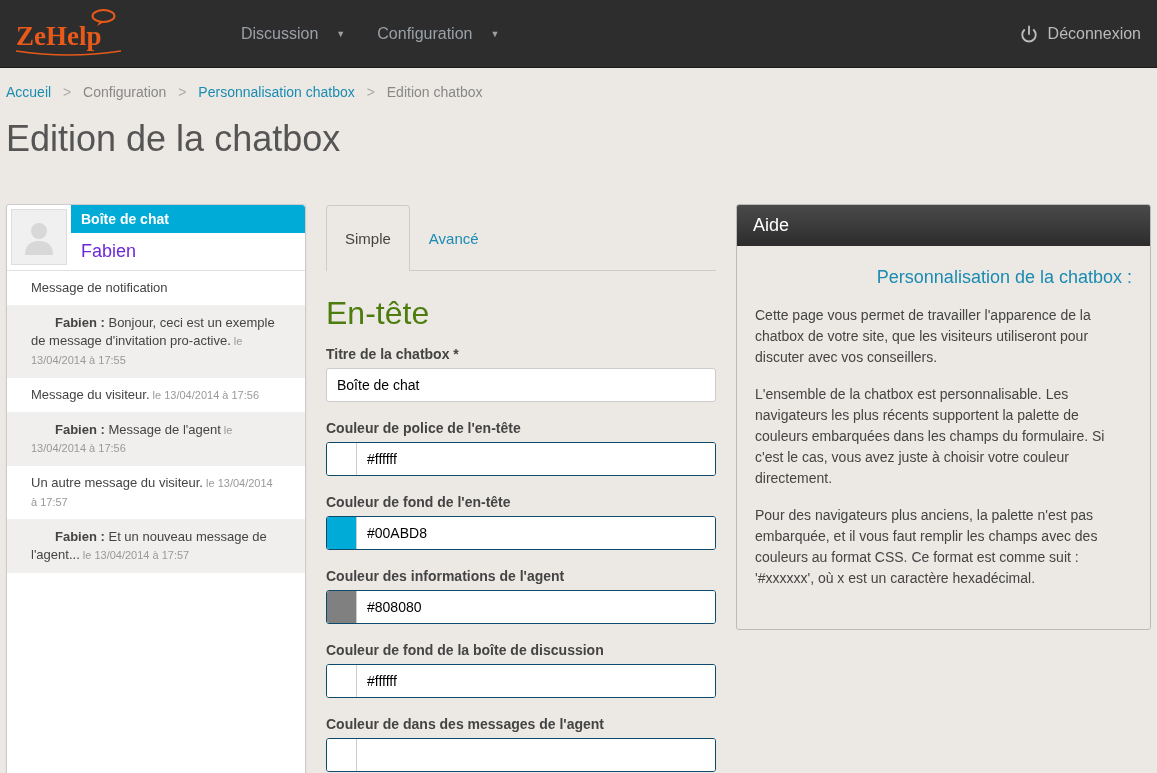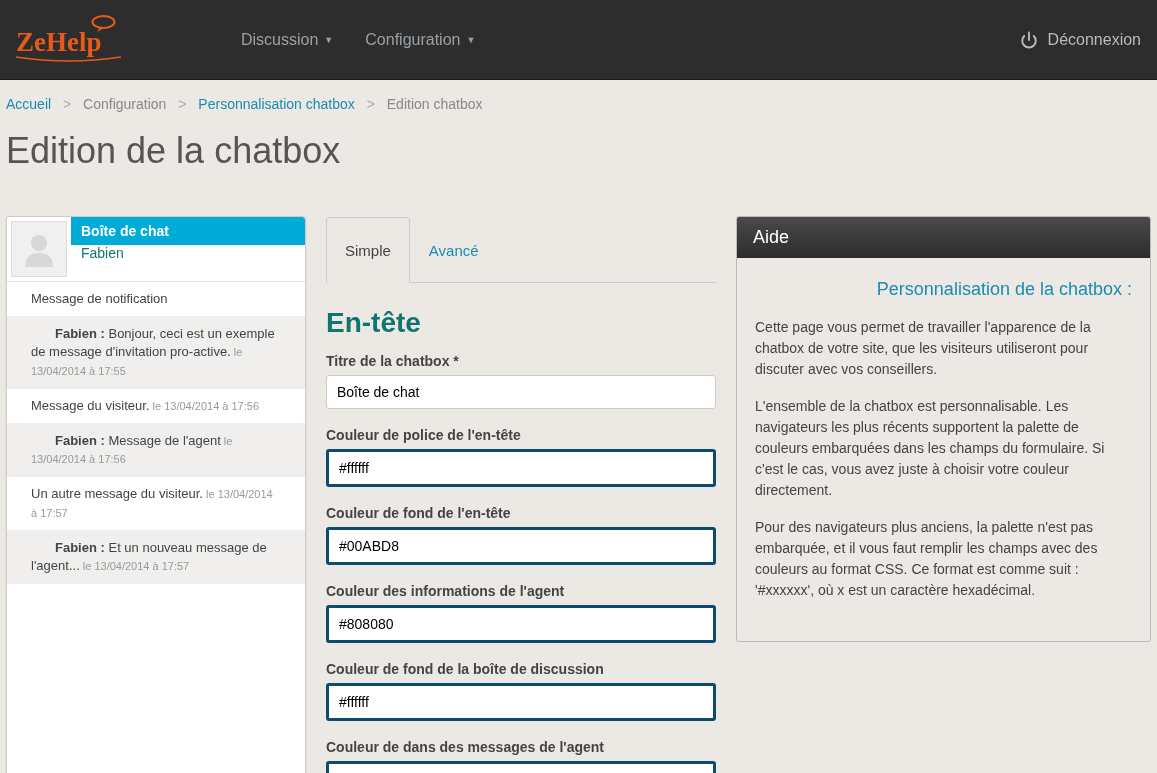--- a/index.html
+++ b/index.html
@@ -1,24 +1,24 @@
 <!DOCTYPE html>
 <html><head>
 <meta charset="utf-8">
 <style>
 * { box-sizing: border-box; margin: 0; padding: 0; }
 body { font-family: -apple-system, "Helvetica Neue", Arial, sans-serif; background: #ece9e4; color: #444; font-size: 14px; }
 a { color: #1a8bb3; text-decoration: none; }
 
 
-.navbar { background: #2d2d2d; height: 80px; display: flex; align-items: center; padding: 16px 16px; border-bottom: 1px solid #1a1a1a; justify-content: flex-end; }
+.navbar { background: #2d2d2d; height: 68px; display: flex; align-items: center; padding: 16px 16px; border-bottom: 1px solid #1a1a1a; justify-content: flex-end; }
 .logo { display: flex; align-items: center; margin-right: 110px; }
 .logo svg { width: 105px; height: 50px; }
 .nav-menu { display: flex; gap: 12px; flex: 1; }
-.nav-item { color: #9aa0a6; font-size: 16px; padding: 8px 10px; cursor: pointer; display: flex; align-items: center; gap: 4px; }
+.nav-item { color: #9aa0a6; font-size: 16px; padding: 8px 10px; cursor: pointer; display: flex; align-items: center; gap: 16px; }
 .caret { font-size: 9px; margin-left: 2px; }
 .nav-right { display: flex; align-items: center; gap: 10px; color: #bbb; }
 .logout { display: flex; align-items: center; gap: 10px; font-size: 16px; cursor: pointer; }
 .power-icon { width: 18px; height: 18px; }
 
 
 .breadcrumb { padding: 16px 6px 8px 6px; font-size: 14px; color: #888; }
 .breadcrumb .sep { margin: 0 8px; color: #aaa; }
 .breadcrumb a { color: #1a8bb3; }
 .breadcrumb .current { color: #888; }
@@ -31,39 +31,39 @@
 .col-preview { width: 300px; flex-shrink: 0; }
 .col-form { flex: 1; min-width: 0; }
 .col-help { width: 415px; flex-shrink: 0; }
 
 
 .chatbox { background: #fff; border: 1px solid #ccc; box-shadow: 0 1px 2px rgba(0,0,0,0.1); border-radius: 3px 3px 0 0; overflow: hidden; }
 .chat-header { display: flex; align-items: stretch; }
 .chat-avatar { width: 56px; height: 56px; background: #f0f0f0; margin: 4px; border: 1px solid #ddd; display: flex; align-items: center; justify-content: center; }
 .chat-header-right { flex: 1; display: flex; flex-direction: column; }
 .chat-title-bar { background: #00abd8; color: #fff; font-weight: bold; padding: 6px 10px; border-top-right-radius: 3px; }
-.chat-agent-name { padding: 0 10px; color: #0f766e; font-size: 14px; }
+.chat-agent-name { padding: 8px 10px; color: #6d28d9; font-size: 18px; }
 .chat-body { border-top: 1px solid #e0e0e0; }
 .chat-msg { padding: 8px 24px; font-size: 13px; border-bottom: 1px solid #f0f0f0; color: #444; line-height: 1.4; }
 .chat-msg.agent { background: #f0efed; }
 .chat-msg .who { font-weight: bold; margin-left: 24px; }
 .chat-msg .ts { font-size: 11px; color: #999; }
 .col-preview-empty { height: 300px; }
 
 
 .tabs { display: flex; border-bottom: 1px solid #ccc; }
 .tab { padding: 24px 18px; font-size: 15px; cursor: pointer; border: 1px solid transparent; border-bottom: none; position: relative; top: 1px; }
 .tab.active { background: #ece9e4; border-color: #ccc; border-radius: 4px 4px 0 0; color: #444; }
 .tab:not(.active) { color: #1a8bb3; text-align: center; }
 .form-body { padding-top: 12px; }
-h2 { font-size: 28px; color: #0f766e; font-weight: 700; margin: 12px 0 14px 0; }
+h2 { font-size: 32px; color: #4d7c0f; font-weight: 400; margin: 12px 0 14px 0; }
 .form-group { margin-bottom: 18px; }
 .form-label { font-weight: bold; font-size: 14px; color: #444; display: block; margin-bottom: 6px; }
 .text-input { width: 100%; padding: 8px 10px; border: 1px solid #ccc; border-radius: 3px; font-size: 14px; background: #fff; }
-.color-row { display: flex; align-items: stretch; border: 3px solid #0c4a6e; border-radius: 3px; background: #fff; overflow: hidden; flex-direction: column; }
+.color-row { display: flex; align-items: stretch; border: 1px solid #0c4a6e; border-radius: 3px; background: #fff; overflow: hidden; }
 .color-swatch { width: 30px; border-right: 1px solid #ccc; }
 .color-input { flex: 1; padding: 8px 10px; border: none; font-size: 14px; outline: none; }
 
 
 .help-panel { border: 1px solid #bbb; border-radius: 3px; overflow: hidden; background: #ece9e4; }
 .help-header { background: linear-gradient(#4a4a4a, #2c2c2c); color: #fff; font-size: 18px; padding: 10px 16px; }
 .help-body { padding: 18px 18px 24px 18px; font-size: 14px; line-height: 1.5; color: #444; }
 .help-body h3 { color: #1a8bb3; font-size: 18px; font-weight: 400; margin-bottom: 14px; text-align: right; }
 .help-body p { margin-bottom: 16px; }
 </style>

